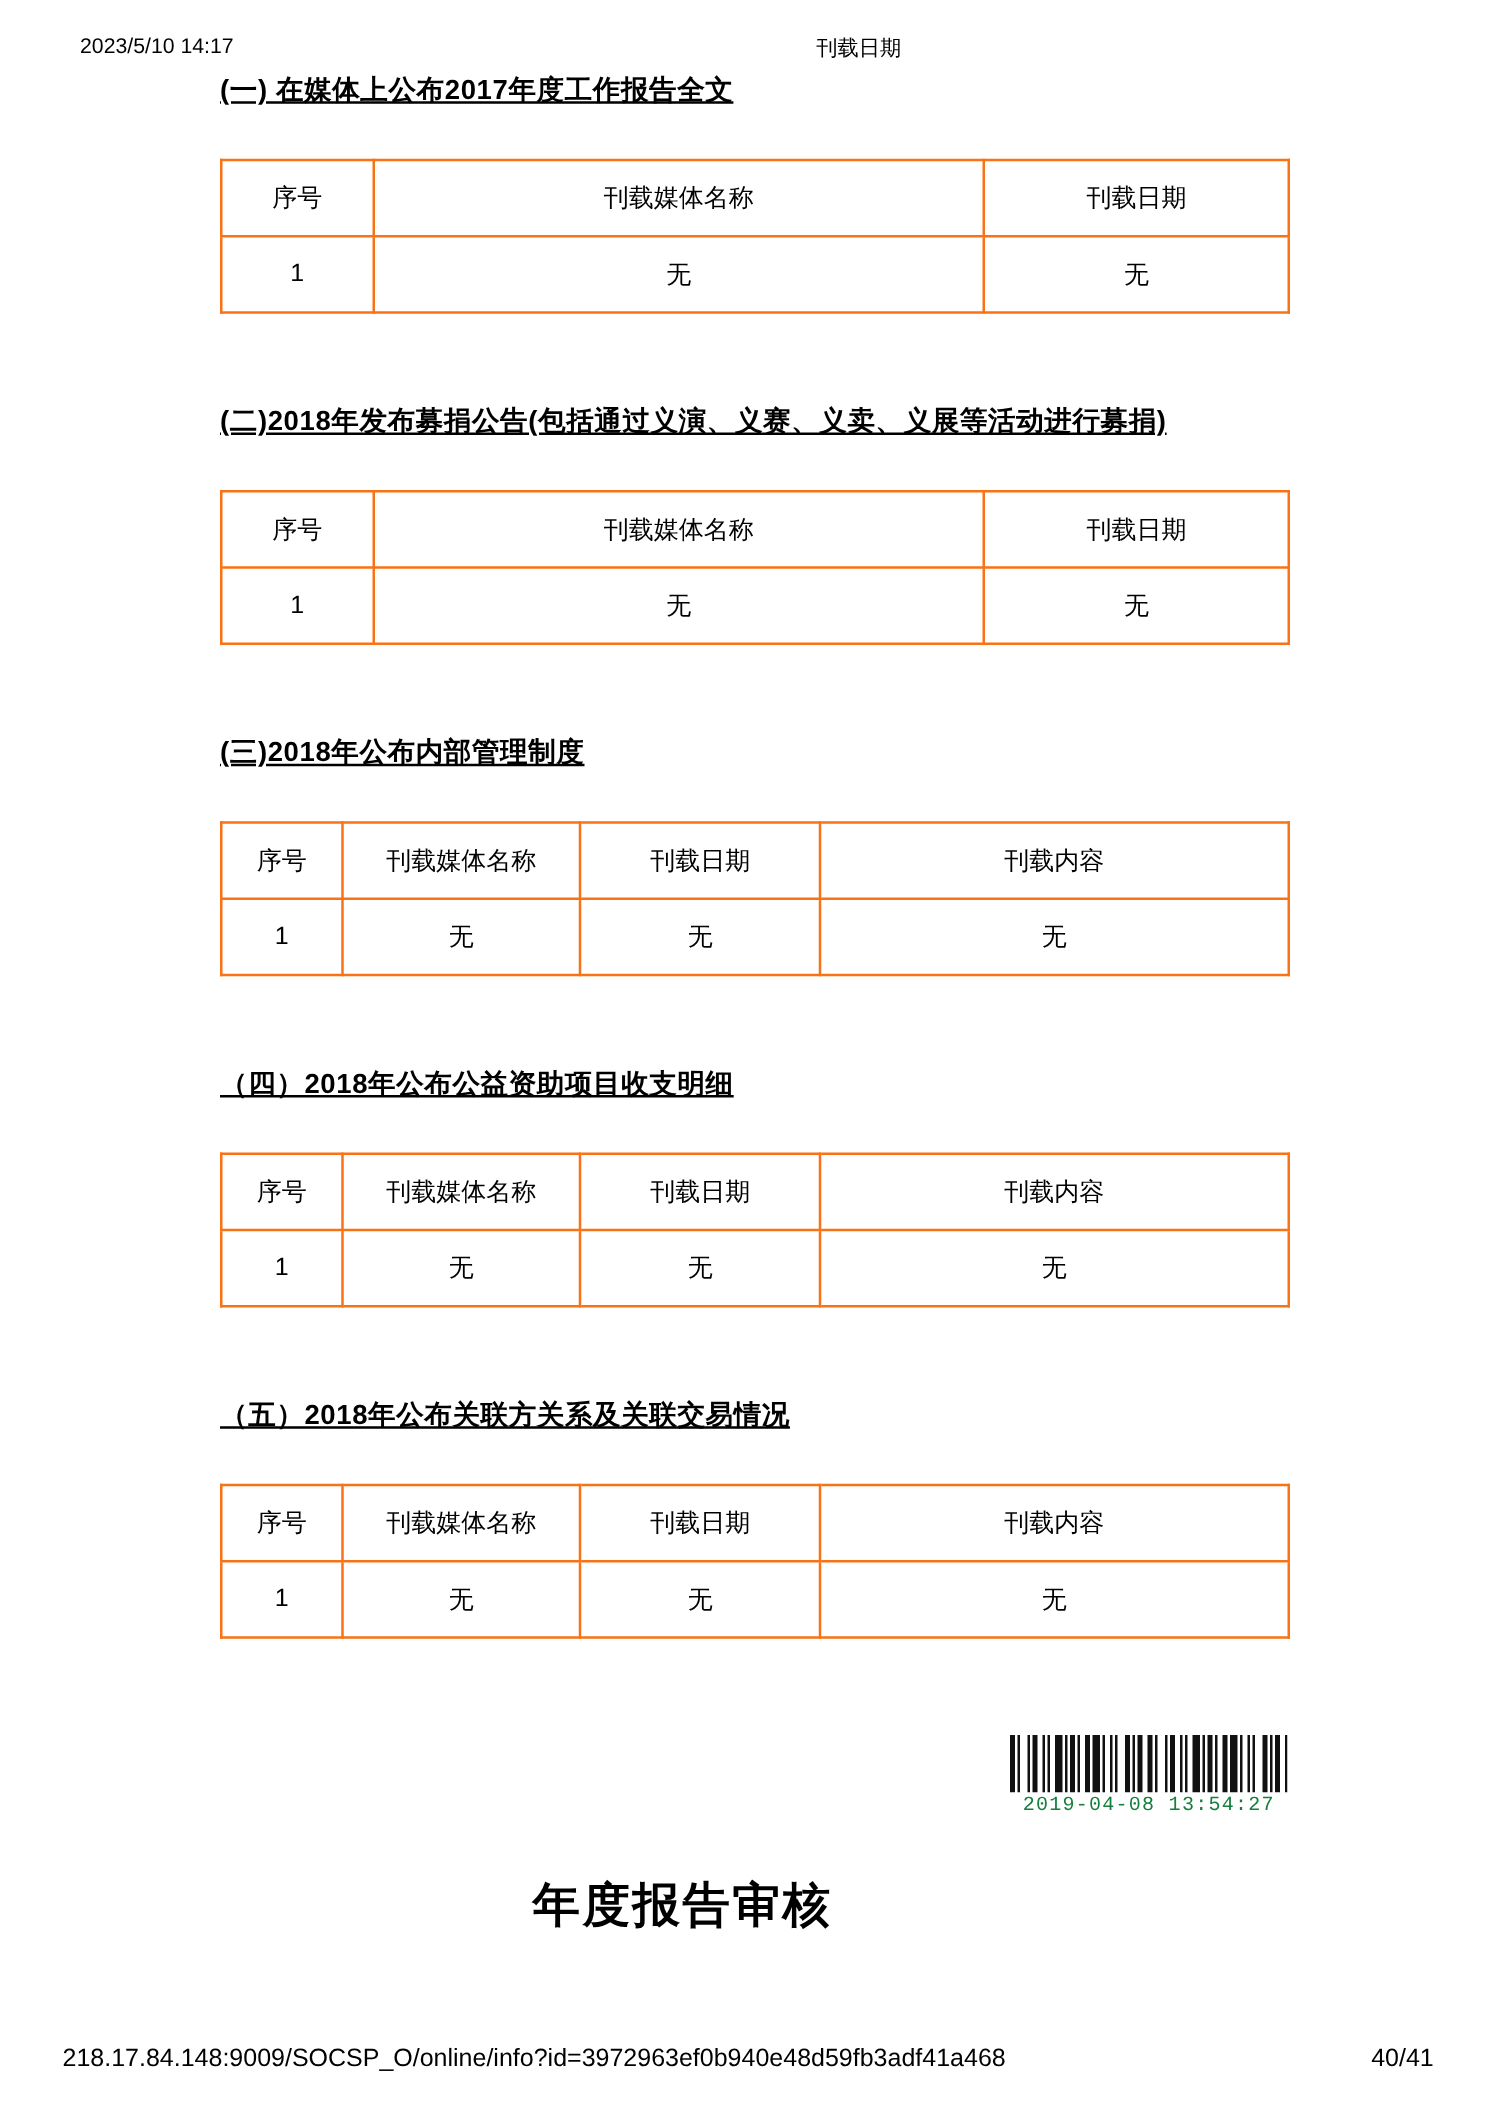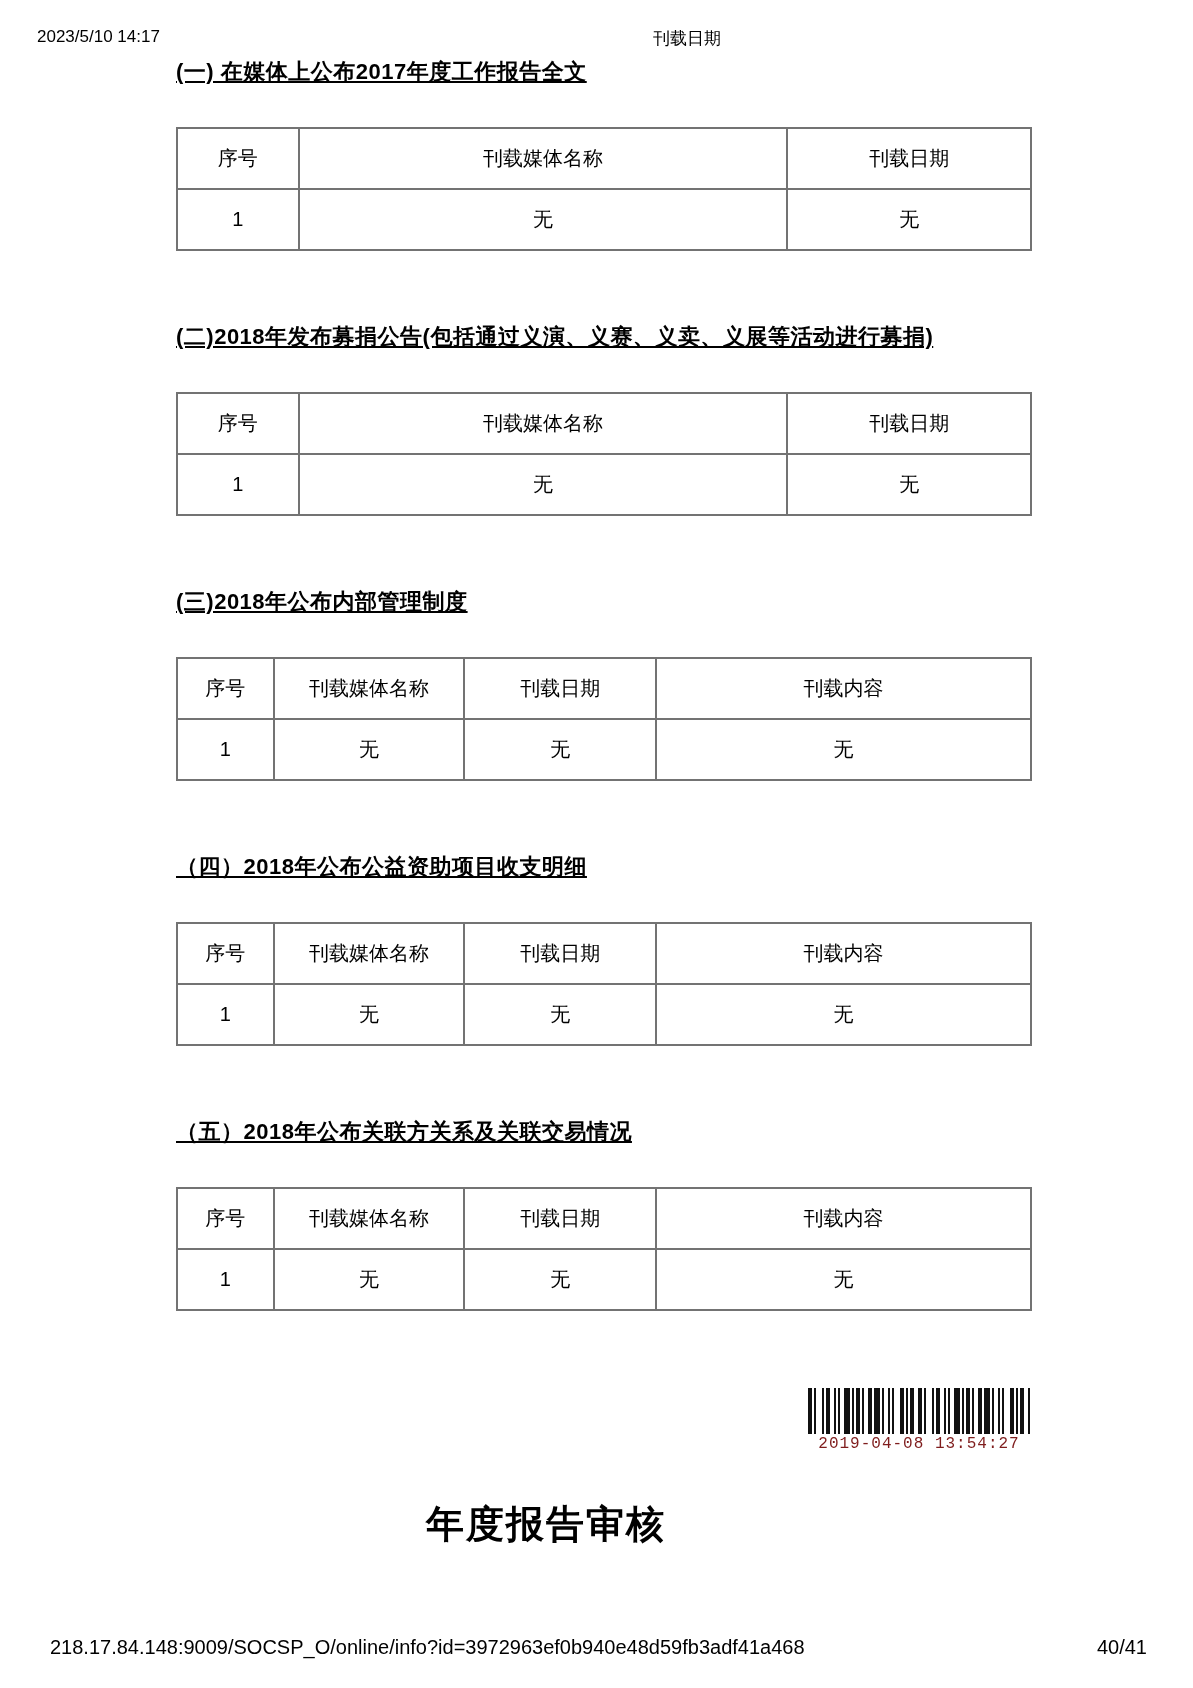--- a/index.html
+++ b/index.html
@@ -1,42 +1,42 @@
 <!DOCTYPE html>
 <html><head>
 <meta charset="utf-8">
 <style>
   html,body{margin:0;padding:0;}
   body{
     width:1193px;height:1688px;background:#ffffff;color:#000;
     font-family:"Liberation Sans",sans-serif;position:relative;overflow:hidden;
   }
-  .hdr-time{position:absolute;left:37px;top:27px;font-size:17px;}
+  .hdr-time{position:absolute;left:64px;top:27px;font-size:17px;}
   .hdr-title{position:absolute;left:653px;top:27px;font-size:17px;}
   .content{position:absolute;left:176px;top:57px;width:856px;}
   .section{height:265px;}
   .section-heading{
     font-size:22px;font-weight:bold;line-height:30px;margin:0 0 40px 0;
     white-space:nowrap;letter-spacing:.5px;text-decoration:underline;
   }
   table.report-table{
     width:856px;border-collapse:collapse;table-layout:fixed;background:#fff;
   }
   table.report-table th,table.report-table td{
-    border:2px solid #737373;height:59px;text-align:center;vertical-align:middle;
+    border:2px solid #f97316;height:59px;text-align:center;vertical-align:middle;
     font-size:20px;font-weight:normal;padding:0;overflow:hidden;
   }
   table.cols-3 .c0{width:14.1%;} table.cols-3 .c1{width:57.4%;} table.cols-3 .c2{width:28.5%;}
   table.cols-4 .c0{width:11.2%;} table.cols-4 .c1{width:22.3%;}
   table.cols-4 .c2{width:22.4%;} table.cols-4 .c3{width:44.1%;}
   .barcode-wrap{position:absolute;left:808px;top:1388px;width:222px;height:70px;}
   .barcode-svg{display:block;}
   .barcode-label{
     position:absolute;left:50%;top:47px;transform:translateX(-50%);
-    font-family:"Liberation Mono",monospace;font-size:16px;color:#7f1d1d;
+    font-family:"Liberation Mono",monospace;font-size:16px;color:#15803d;
     white-space:nowrap;letter-spacing:1px;
   }
   .doc-title{
     position:absolute;left:0;top:1499px;width:1092px;text-align:center;
     font-size:38px;font-weight:bold;letter-spacing:2px;
   }
   .footer-url{position:absolute;left:50px;top:1636px;font-size:20px;}
   .footer-page{position:absolute;right:46px;top:1636px;font-size:20px;}
 </style>
 </head>

